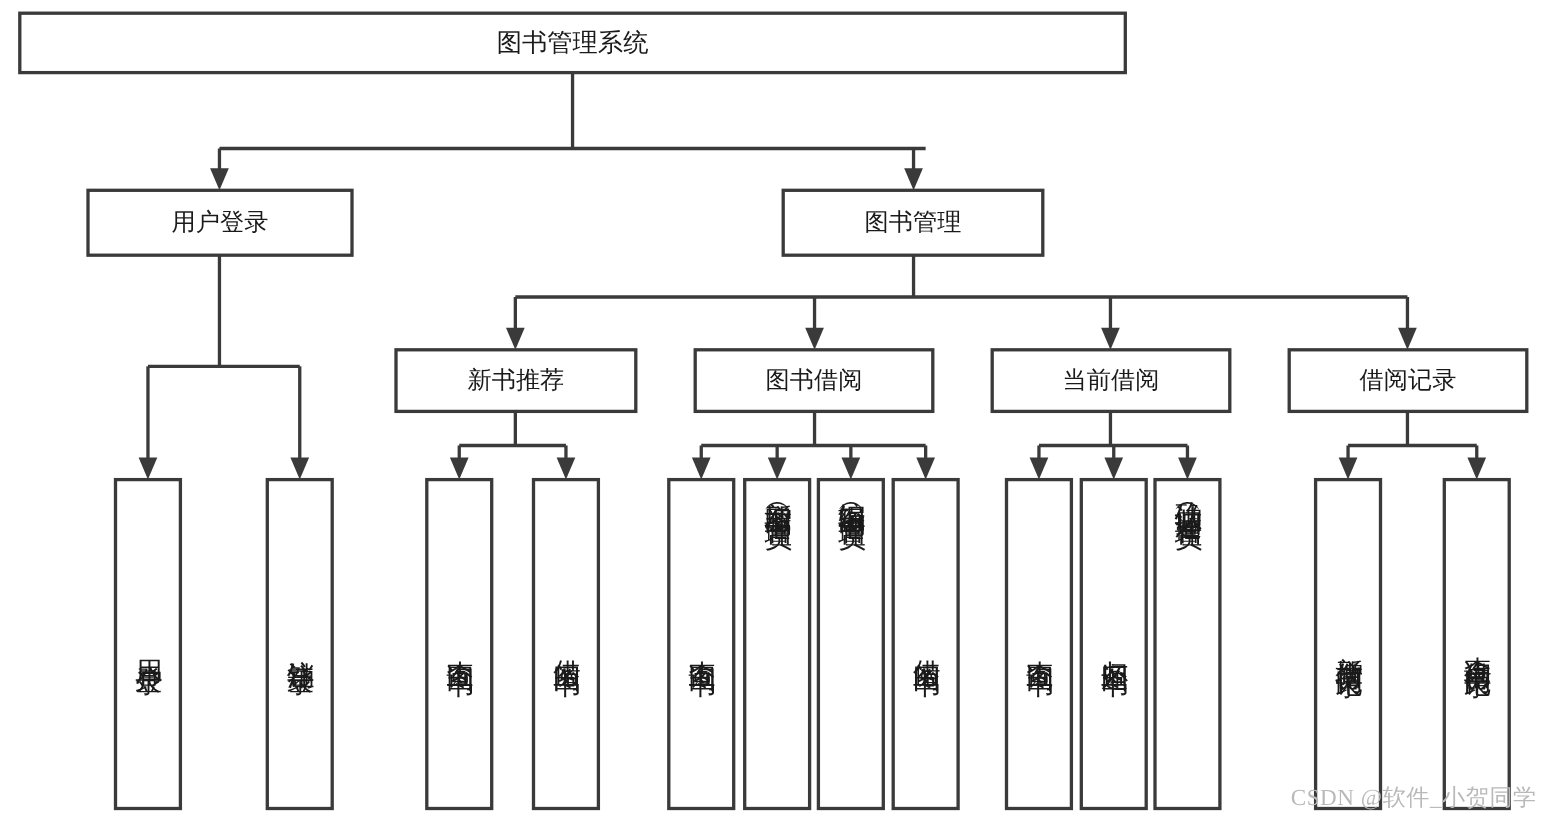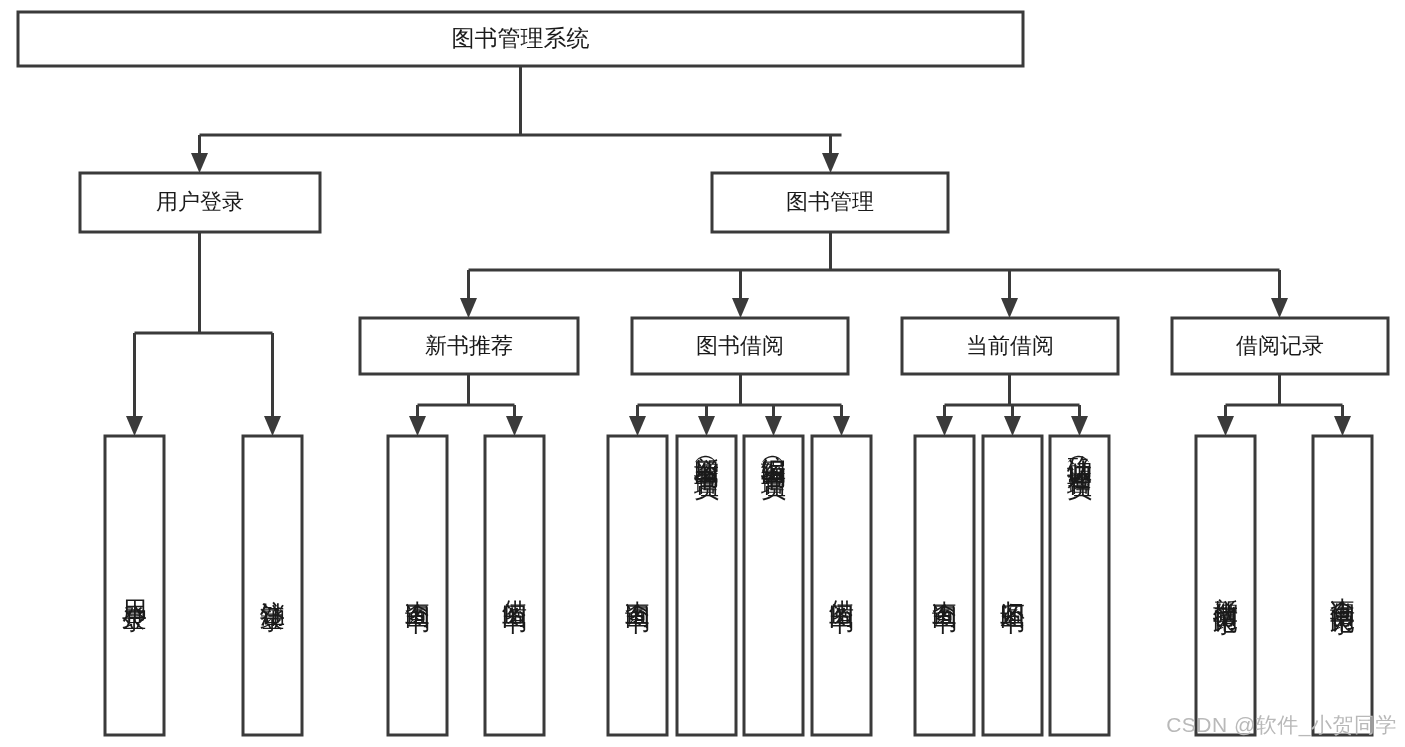--- a/index.html
+++ b/index.html
@@ -69,21 +69,21 @@
     font-size: 25px;
     line-height: 1.08;
     letter-spacing: 3px;
     color: #1a1a1a;
     white-space: nowrap;
   }
   #watermark {
     position: absolute;
     right: 8px;
     bottom: 8px;
-    font-family: Liberation Sans, sans-serif;
+    font-family: Liberation Serif, serif;
     font-size: 21px;
     color: #b9b9b9;
     letter-spacing: 0.5px;
     white-space: nowrap;
     text-align: right;
   }
 </style>
 </head>
 <body>
 

